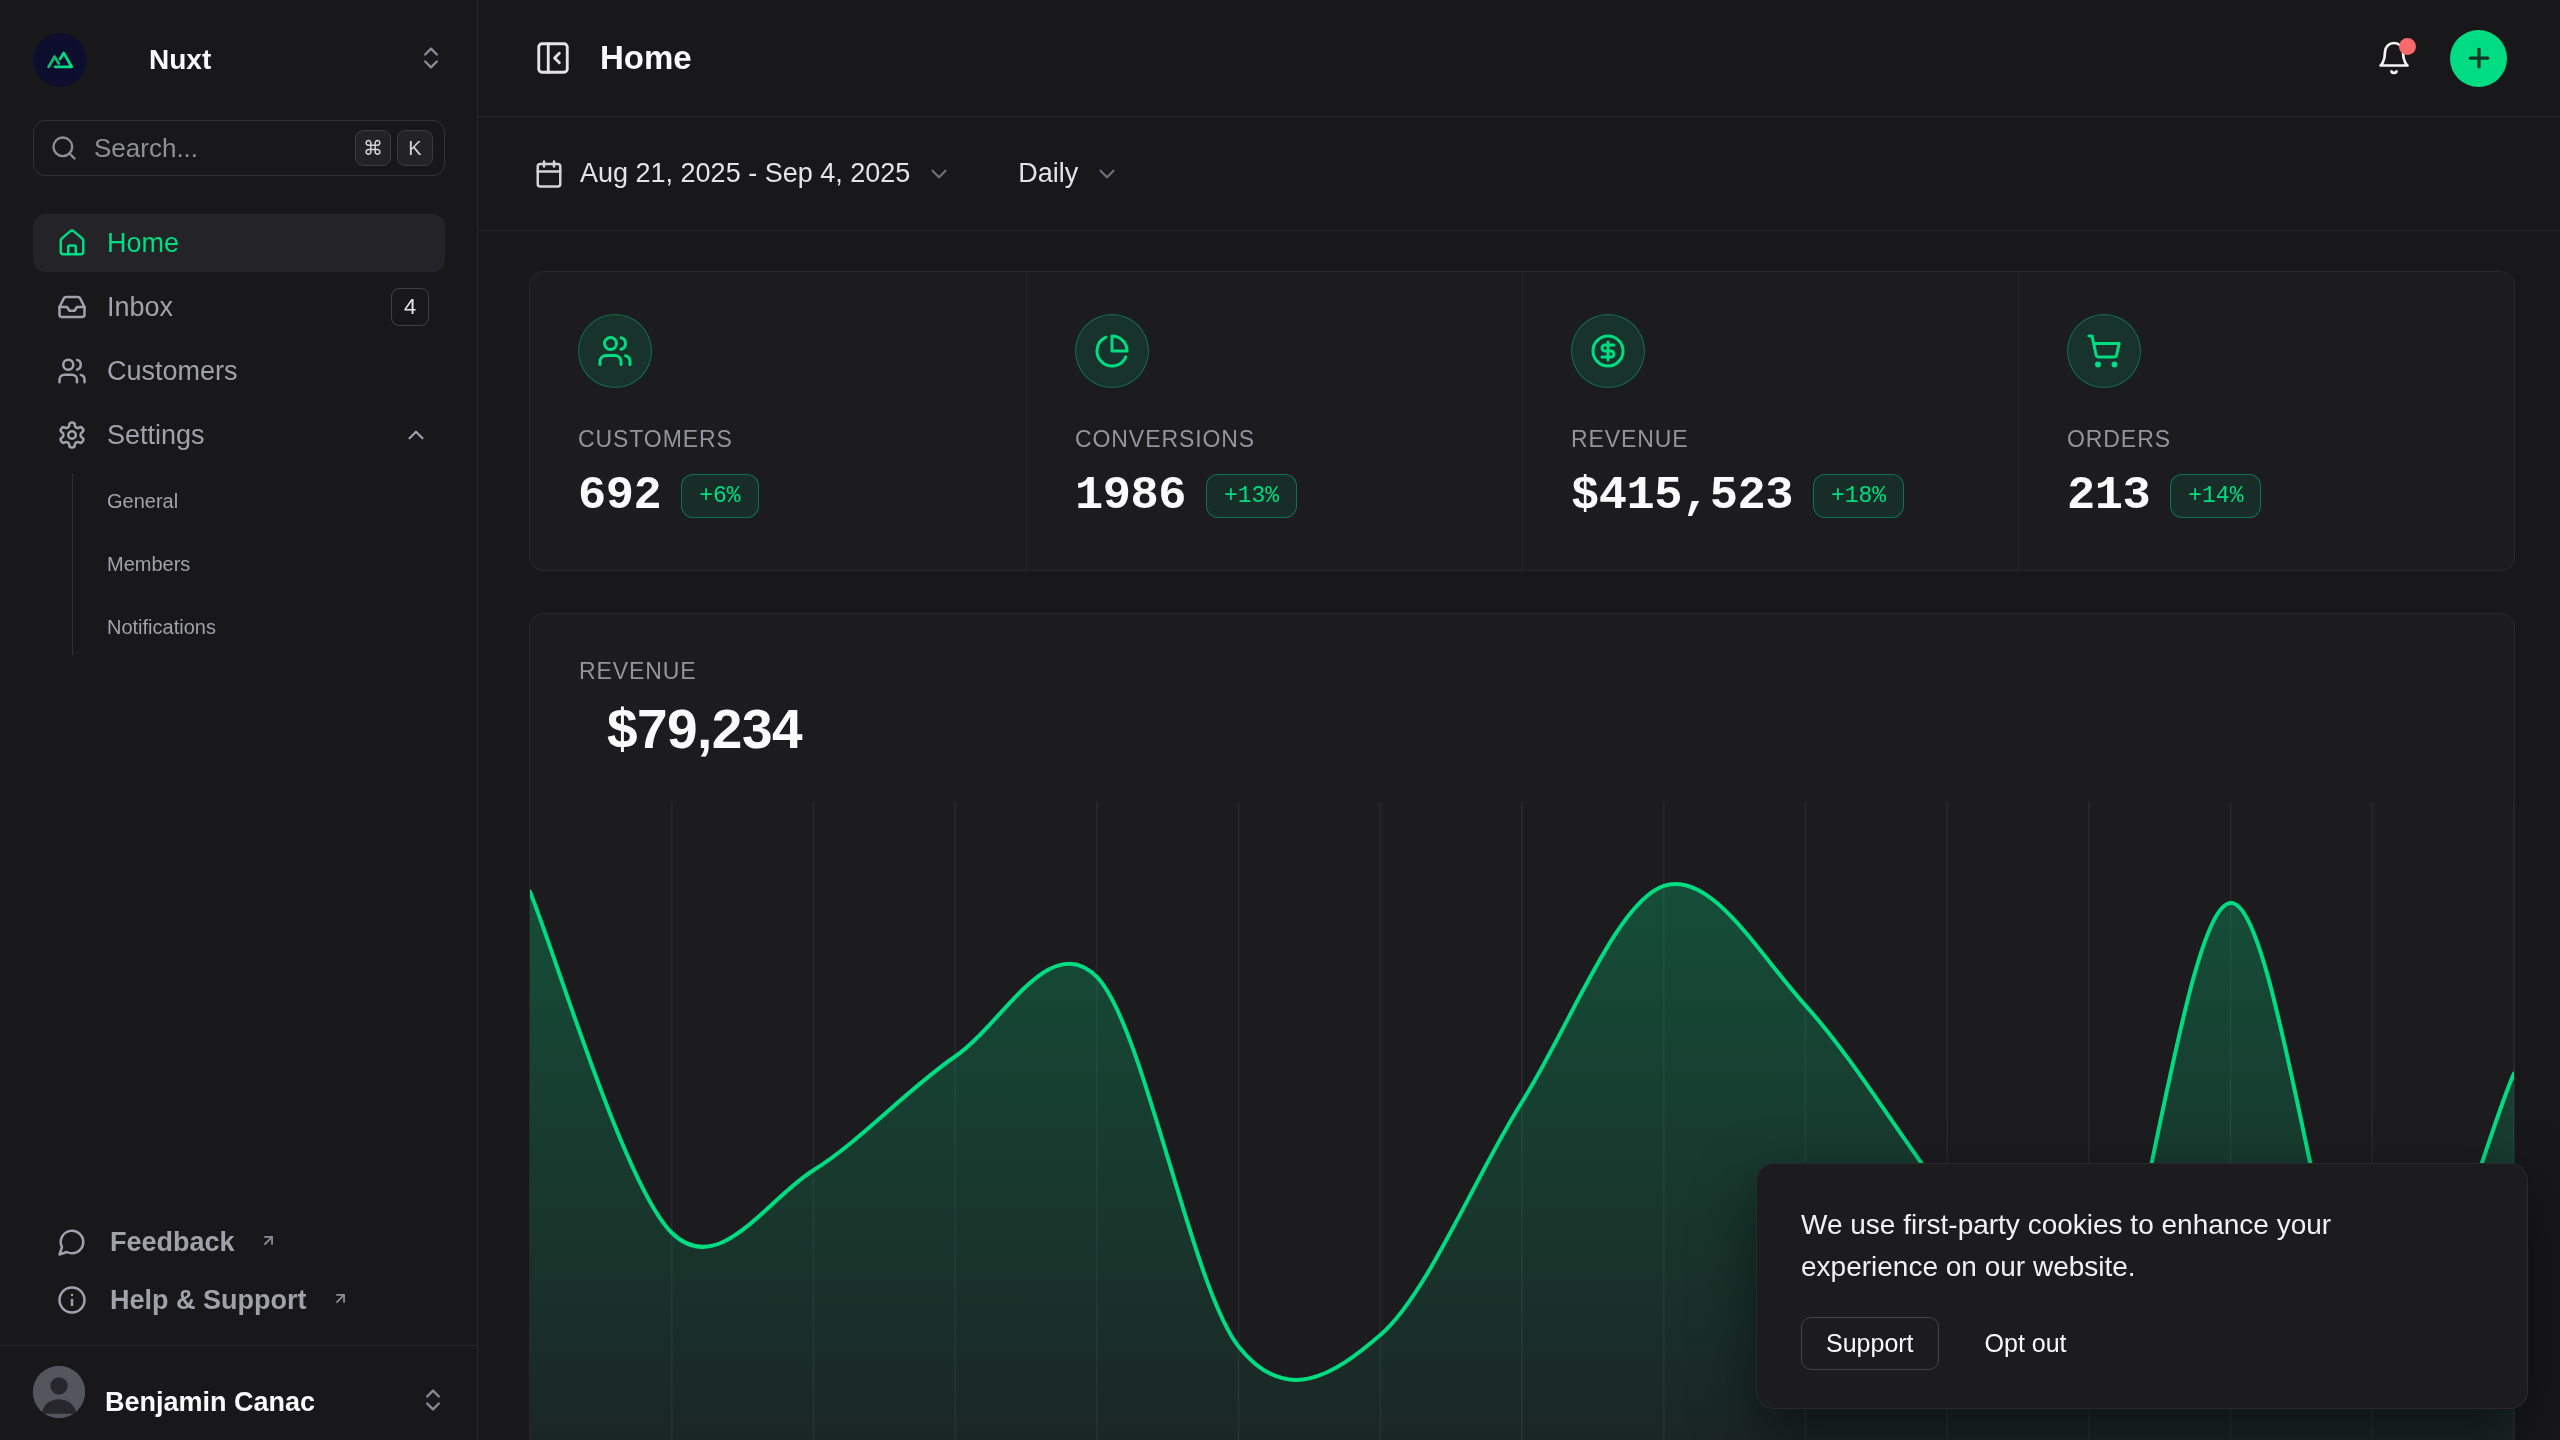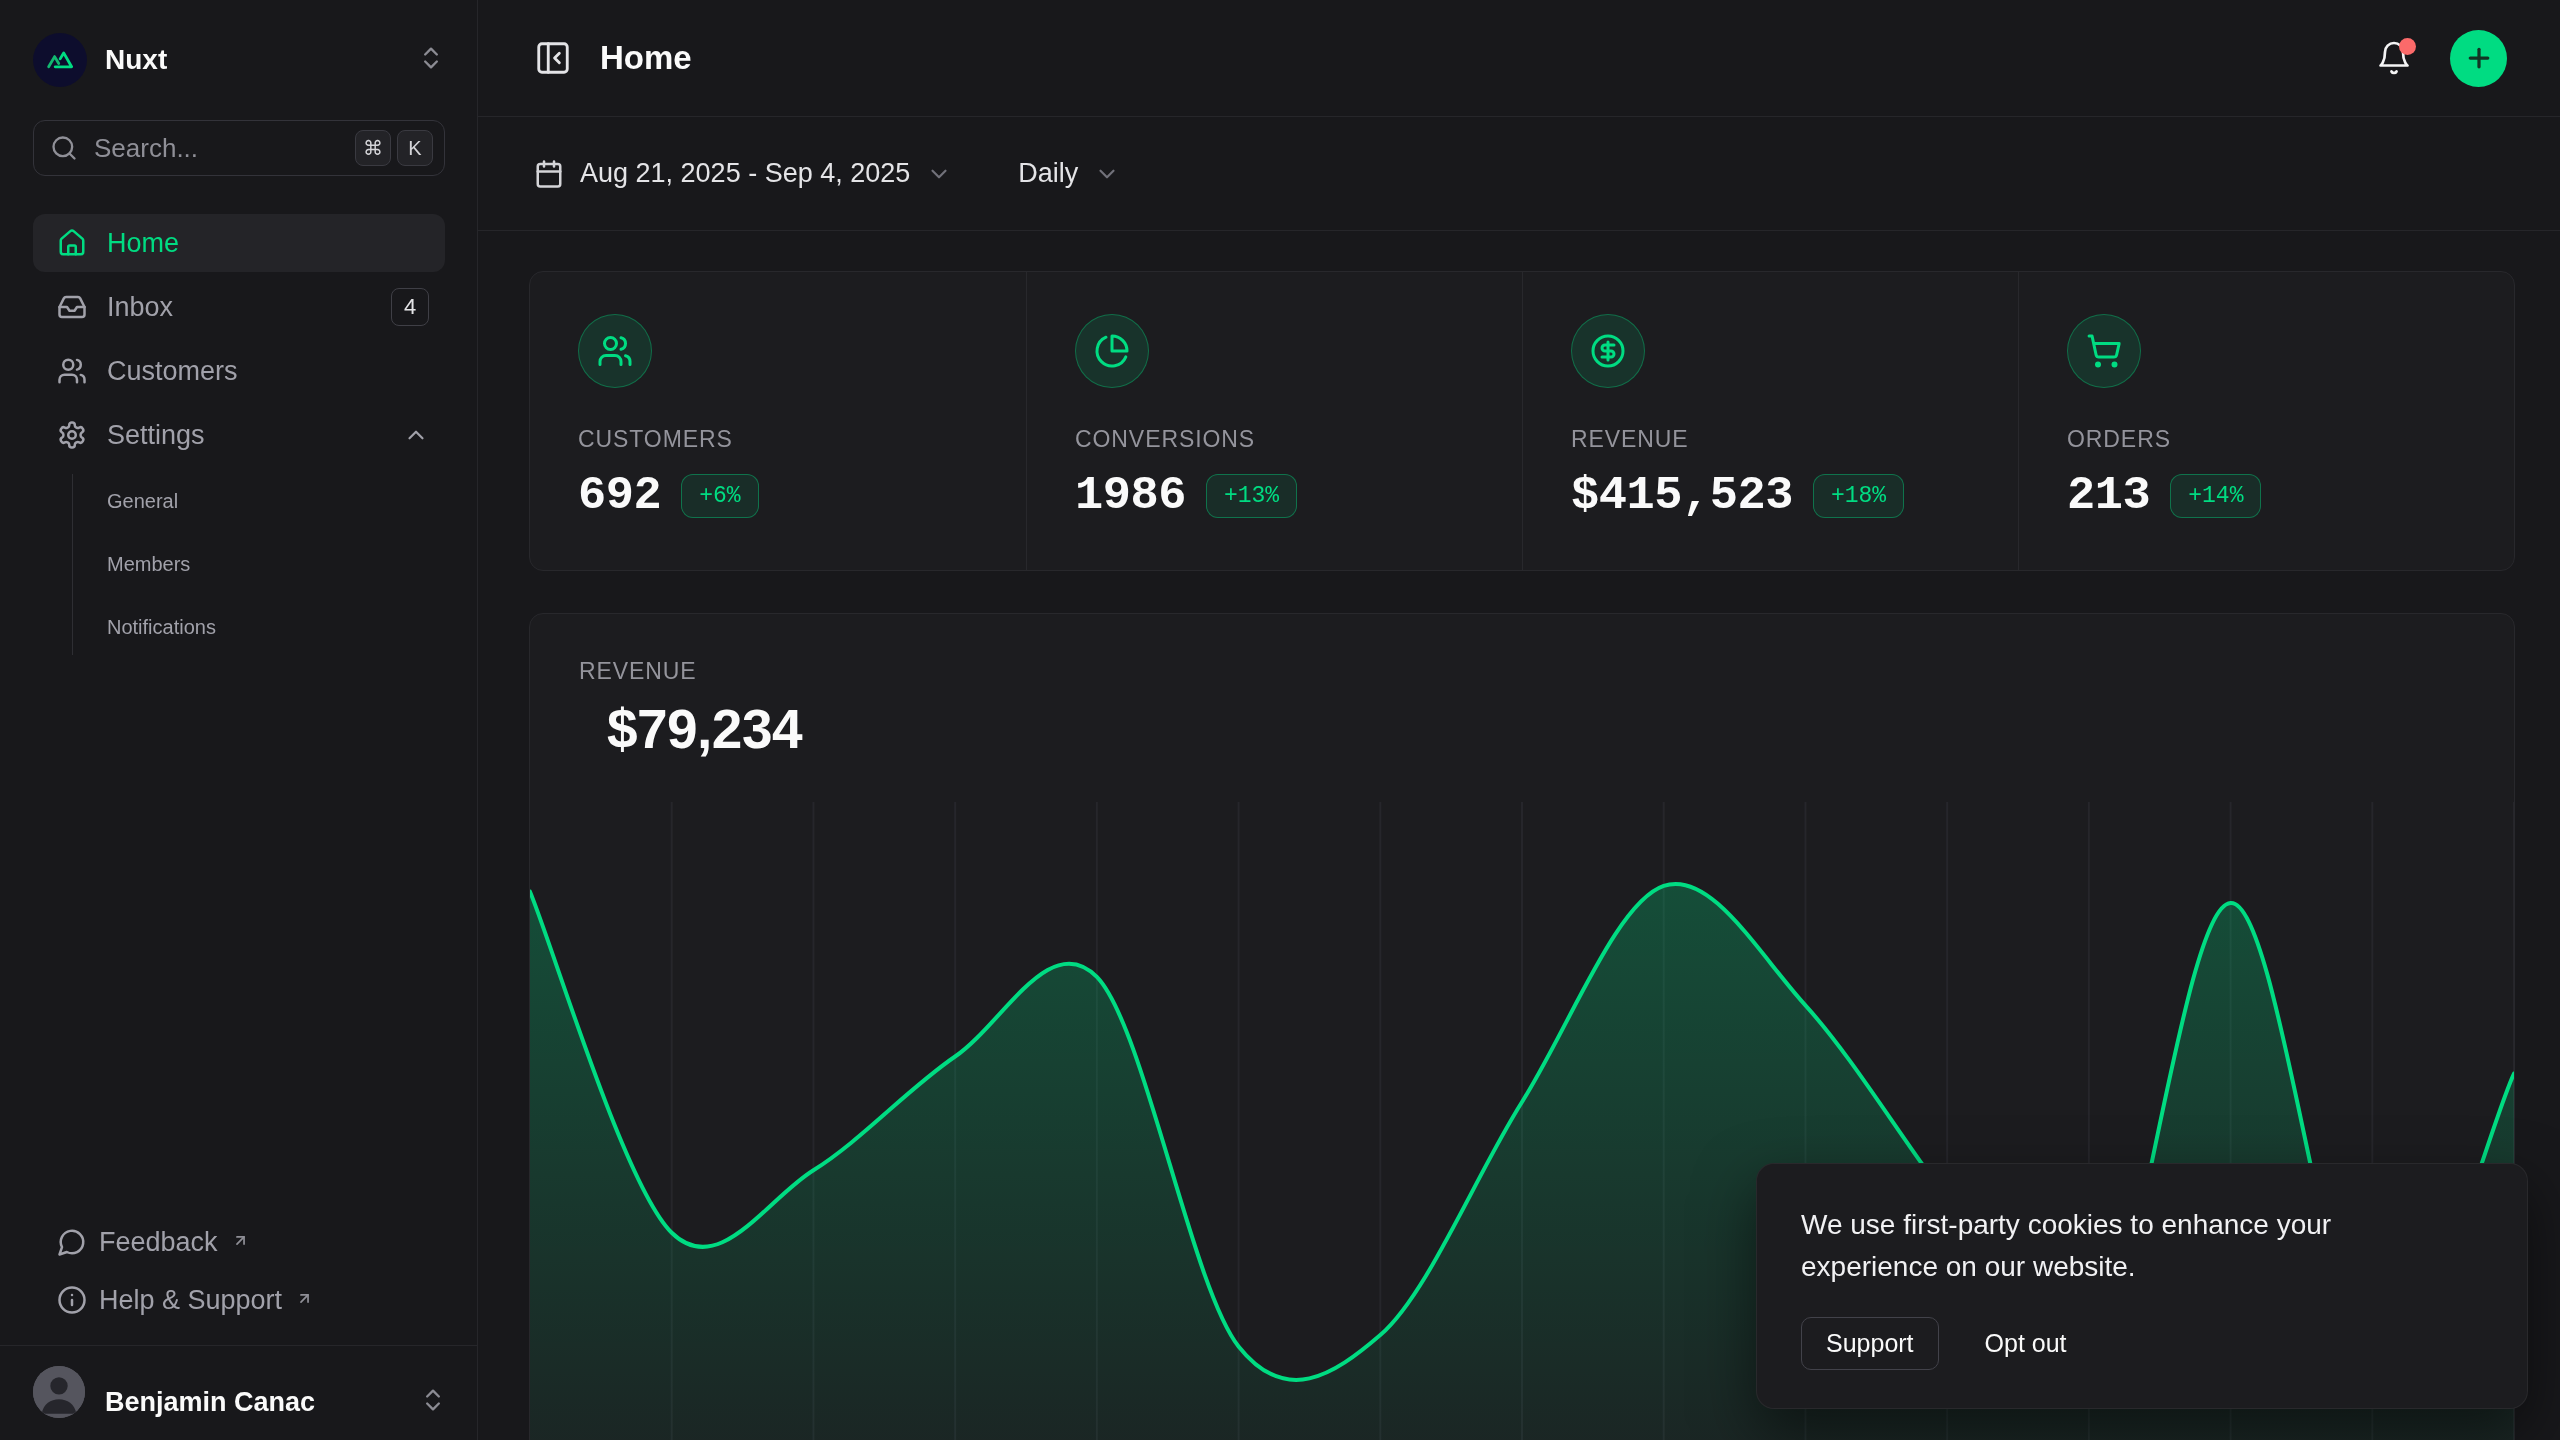--- a/index.html
+++ b/index.html
@@ -12,21 +12,21 @@
 
   
   .sidebar { width:478px; flex:0 0 478px; height:100%; border-right:1px solid #26262a;
              display:flex; flex-direction:column; }
   .side-top { padding:28px 32px 0 33px; }
   .team-switcher { display:flex; align-items:center; gap:18px; height:64px; margin-bottom:28px;
                    border-radius:12px; cursor:pointer; }
   .logo-circle { width:54px; height:54px; border-radius:50%; background:#0d0d2d;
                  display:grid; place-items:center; }
   .logo-circle svg { width:34px; height:34px; }
-  .team-name { font-size:28px; font-weight:600; color:#fafafa; }
+  .team-name { font-size:28px; font-weight:600; color:#fafafa;margin-left:44px; }
   .selector { margin-left:auto; color:#8b8b93; }
   .selector svg { width:28px; height:28px; }
 
   .search-btn { width:100%; height:56px; border:1px solid #33333a; border-radius:12px;
                 background:transparent; display:flex; align-items:center; gap:16px;
                 padding:0 11px 0 16px; color:#8f8f97; font-size:26px; cursor:pointer;
                 font-family:inherit; margin-bottom:38px; }
   .search-btn svg { width:28px; height:28px; flex:0 0 auto; }
   .search-btn .kbds { margin-left:auto; display:flex; gap:6px; }
   .kbd { min-width:36px; height:36px; border:1px solid #3a3a41; background:#232327;
@@ -42,22 +42,22 @@
   .nav-item .trail { margin-left:auto; display:flex; align-items:center; color:#a1a1aa; }
   .count-badge { border:1px solid #3f3f46; border-radius:8px; min-width:38px; height:38px;
                  display:grid; place-items:center; font-size:22px; color:#e4e4e7; padding:0 8px; }
   .sub-list { position:relative; margin:2px 0 8px; }
   .sub-list .indent-guide { position:absolute; left:39px; top:4px; bottom:4px; width:1px;
                             background:#2e2e33; }
   .sub-item { height:63px; display:flex; align-items:center; padding-left:74px;
               color:#a1a1aa; font-size:20px; font-weight:500; border-radius:12px; cursor:pointer; }
 
   .side-bottom { margin-top:auto; padding:0 32px 16px 33px; }
-  .foot-item { height:58px; display:flex; align-items:center; gap:12px; padding:0 16px 0 24px;
-               color:#a1a1aa; font-size:27px; font-weight:400; border-radius:12px; cursor:pointer; }
+  .foot-item { height:58px; display:flex; align-items:center; gap:23px; padding:0 16px 0 24px;
+               color:#a1a1aa; font-size:27px; font-weight:700; border-radius:12px; cursor:pointer; }
   .foot-item svg.main-ic { width:30px; height:30px; }
   .ext-arrow { align-self:flex-start; margin-top:12px; margin-left:2px; color:#8f8f97; }
   .ext-arrow svg { width:17px; height:17px; }
 
   .user-row { border-top:1px solid #26262a; padding:20px 30px 22px 33px; display:flex;
               align-items:flex-end; gap:20px; cursor:pointer; }
   .avatar { width:52px; height:52px; border-radius:50%; overflow:hidden; background:#5b5b64;
             flex:0 0 auto; }
   .user-name { font-size:27px; font-weight:600; color:#fafafa; }
 

